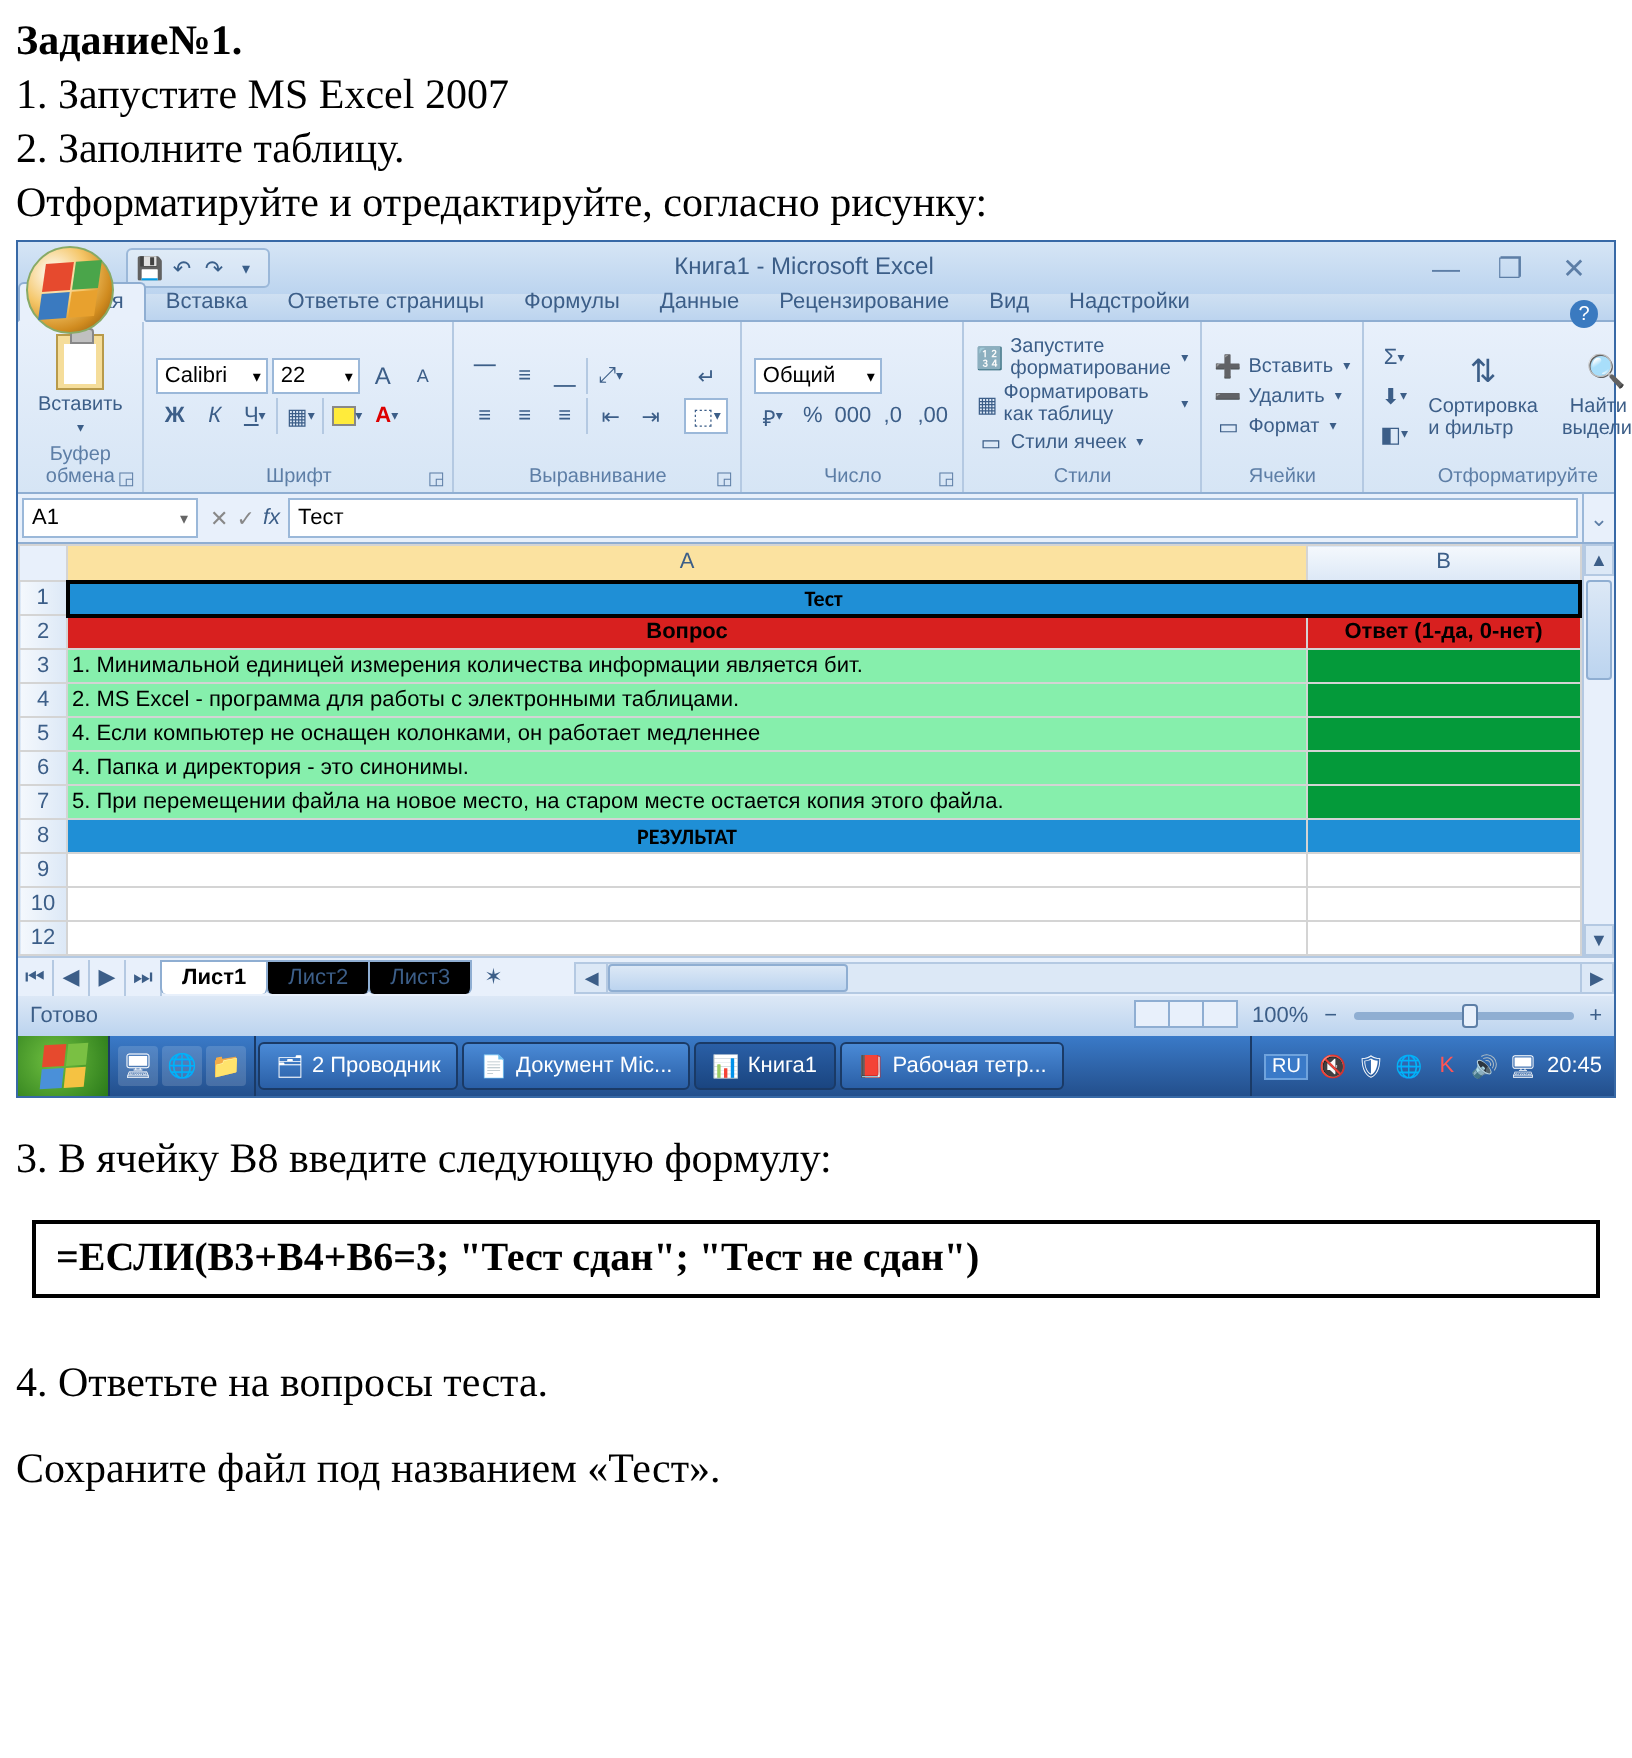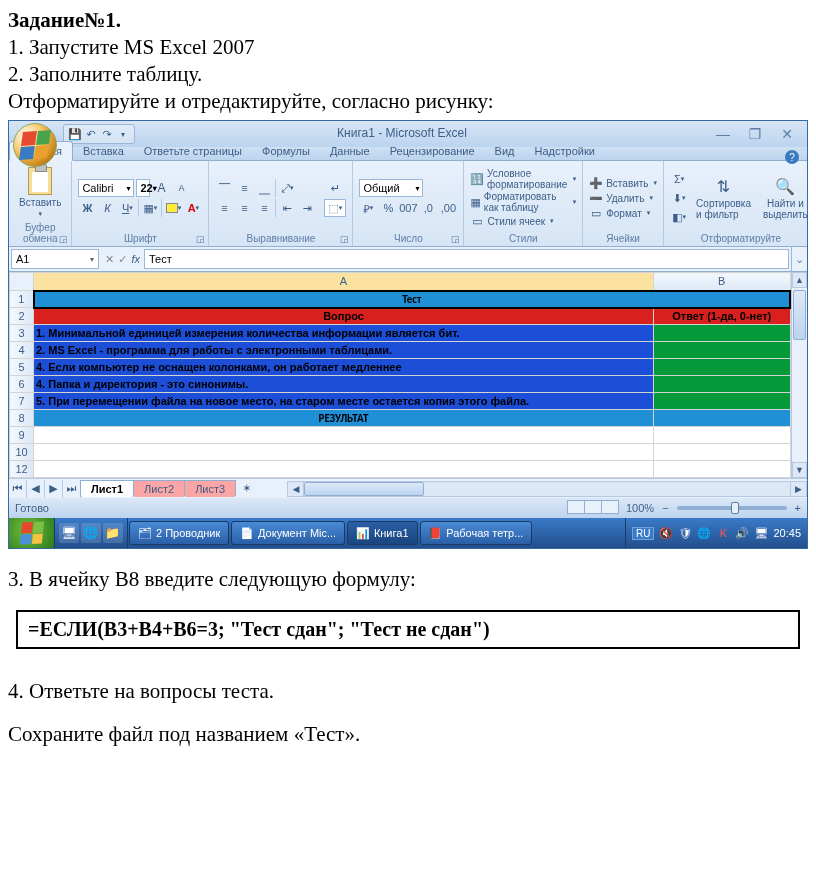--- a/index.html
+++ b/index.html
@@ -33,21 +33,21 @@
   .ribbon { background:linear-gradient(#e8f0fb,#d6e5f5); display:flex; border-bottom:1px solid #8faed2; }
   .group { border-right:1px solid #b4c9e2; padding:4px 6px 2px 6px; display:flex; flex-direction:column; justify-content:space-between; min-height:72px; }
   .group-body { display:flex; align-items:center; gap:4px; flex:1; }
   .group-label { text-align:center; font-size:10px; color:#5d7ea6; padding-top:2px; position:relative; }
   .group-label .dlg { position:absolute; right:-2px; bottom:0; font-size:9px; color:#5d7ea6; }
   .bigbtn { display:flex; flex-direction:column; align-items:center; gap:2px; padding:2px 4px; font-size:10px; color:#3c5e88; }
   .rowcol { display:flex; flex-direction:column; gap:2px; }
   .row { display:flex; align-items:center; gap:2px; }
   .ctl { border:1px solid #9bb8d9; background:#fff; height:18px; font-size:11px; padding:0 3px; display:flex; align-items:center; }
   .fontname { width:56px; }
-  .fontsize { width:14px;font-weight:bold; }
+  .fontsize { width:44px; }
   .smbtn { width:18px; height:18px; display:flex; align-items:center; justify-content:center; color:#3c5e88; font-size:11px; border:1px solid transparent; }
   .sep { width:1px; height:18px; background:#b4c9e2; }
   .colstack { display:flex; flex-direction:column; gap:1px; font-size:10px; color:#3c5e88; }
   .colstack > div { display:flex; align-items:center; gap:3px; }
   .miniico { width:14px; height:14px; display:inline-flex; align-items:center; justify-content:center; font-size:11px; }
 
   .clipboard-ico { width:24px; height:28px; background:#f5dd9a; border:1px solid #b89a4a; position:relative; }
   .clipboard-ico::before { content:""; position:absolute; top:-4px; left:6px; width:10px; height:6px; background:#c0c0c0; border:1px solid #888; border-radius:2px 2px 0 0; }
   .clipboard-ico::after { content:""; position:absolute; top:4px; left:3px; width:16px; height:20px; background:#fff; }
 
@@ -70,34 +70,34 @@
   .selcell { border:2px solid #000 !important; }
   .colA-h { background:#fbe2a0 !important; }
   .vscroll { width:16px; background:#e8f0fb; border-left:1px solid #b4c9e2; position:relative; }
   .vscroll .thumb { position:absolute; top:18px; left:1px; right:1px; height:50px; background:linear-gradient(#dce8f6,#bcd4ef); border:1px solid #8faed2; border-radius:2px; }
   .vscroll .arr { position:absolute; left:0; right:0; height:16px; display:flex; align-items:center; justify-content:center; font-size:9px; color:#3c5e88; background:#dce8f6; border:1px solid #b4c9e2; }
   .vscroll .arr.up { top:0; } .vscroll .arr.dn { bottom:0; }
 
   
   .r-blue { background:#1f8fd6; }
   .r-red { background:#d8201f; color:#fff;margin-top:19px; }
-  .r-orange { background:#1d4ed8; color:#000; font-weight:bold;margin-top:20px; }
+  .r-orange { background:#86efac; color:#000; font-weight:normal;margin-top:20px; }
   .r-green { background:#049a3a; }
   .r-result { background:#1f8fd6; }
   .title-cell { text-align:center; font-family:Calibri,sans-serif; font-size:16px; font-weight:bold; color:#000; }
   .result-cell { text-align:center; font-family:Calibri,sans-serif; font-size:18px; font-weight:bold; color:#000; }
   .hdr-cell { text-align:center; font-weight:bold; color:#000; }
 
   
   .sheettabs { display:flex; align-items:center; height:20px; background:#e8f0fb; border-top:1px solid #b4c9e2; font-size:11px; }
   .navbtns { display:flex; }
   .navbtns span { width:18px; height:18px; display:flex; align-items:center; justify-content:center; color:#3c5e88; border-right:1px solid #b4c9e2; }
   .stab { padding:2px 10px; background:#fff; border:1px solid #8faed2; border-bottom:none; margin-left:-1px; border-radius:0 0 3px 3px; }
   .stab.active { font-weight:bold; background:#fff; }
-  .stab.inactive { background:#fca5a5; color:#3c5e88; }
+  .stab.inactive { background:#000000; color:#3c5e88; }
   .hscroll { flex:1; margin-left:30px; height:16px; background:#dce8f6; border:1px solid #b4c9e2; position:relative; }
   .hscroll .thumb { position:absolute; left:16px; top:0; bottom:0; width:120px; background:linear-gradient(#dce8f6,#bcd4ef); border:1px solid #8faed2; border-radius:2px; }
   .hscroll .arr { position:absolute; top:0; bottom:0; width:16px; display:flex; align-items:center; justify-content:center; font-size:9px; color:#3c5e88; background:#dce8f6; }
   .hscroll .arr.l{left:0;border-right:1px solid #b4c9e2;} .hscroll .arr.r{right:0;border-left:1px solid #b4c9e2;}
 
   
   .statusbar { height:20px; background:linear-gradient(#dce8f6,#bcd4ef); display:flex; align-items:center; font-size:11px; color:#3c5e88; padding:0 6px; gap:8px; }
   .statusbar .spacer { flex:1; }
   .viewbtns span { width:18px; height:14px; border:1px solid #8faed2; background:#e8f0fb; display:inline-block; margin-right:-1px; }
   .zoomslider { width:110px; height:4px; background:#8faed2; position:relative; border-radius:2px; }
@@ -251,35 +251,35 @@
     <div class="group">
       <div class="group-body">
         <div class="rowcol">
           <div class="ctl" style="width:64px;">
               <span>Общий</span>
               <span style="margin-left:auto;font-size:8px;">▾</span>
             </div>
           <div class="row">
             <span class="smbtn">₽<span style="font-size:7px;">▾</span></span>
             <span class="smbtn">%</span>
-            <span class="smbtn">007</span>
+            <span class="smbtn">000</span>
             <span class="smbtn">,0</span>
             <span class="smbtn">,00</span>
           </div>
         </div>
       </div>
       <div class="group-label"><span>Число</span><span class="dlg">◲</span></div>
     </div>
 
     <div class="group">
       <div class="group-body">
         <div class="colstack">
           <div>
               <span class="miniico">🔢</span>
-              <span>Условное форматирование</span>
+              <span>Запустите форматирование</span>
               <span style="font-size:7px;margin-left:2px;">▾</span>
             </div>
           <div>
               <span class="miniico">▦</span>
               <span>Форматировать как таблицу</span>
               <span style="font-size:7px;margin-left:2px;">▾</span>
             </div>
           <div>
               <span class="miniico">▭</span>
               <span>Стили ячеек</span>

